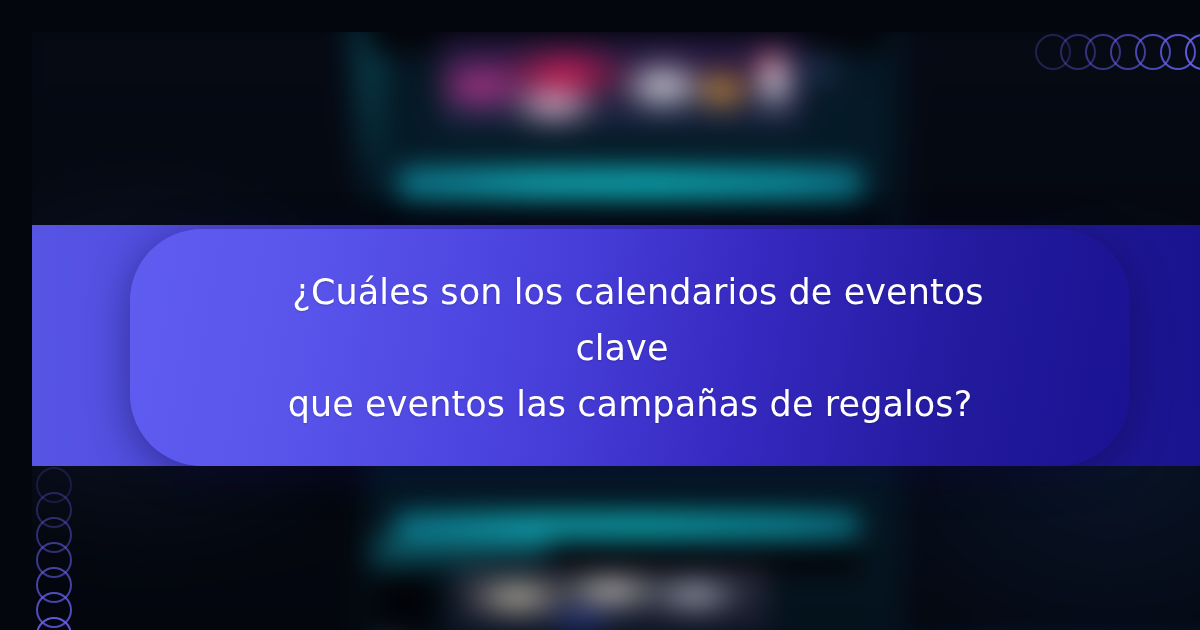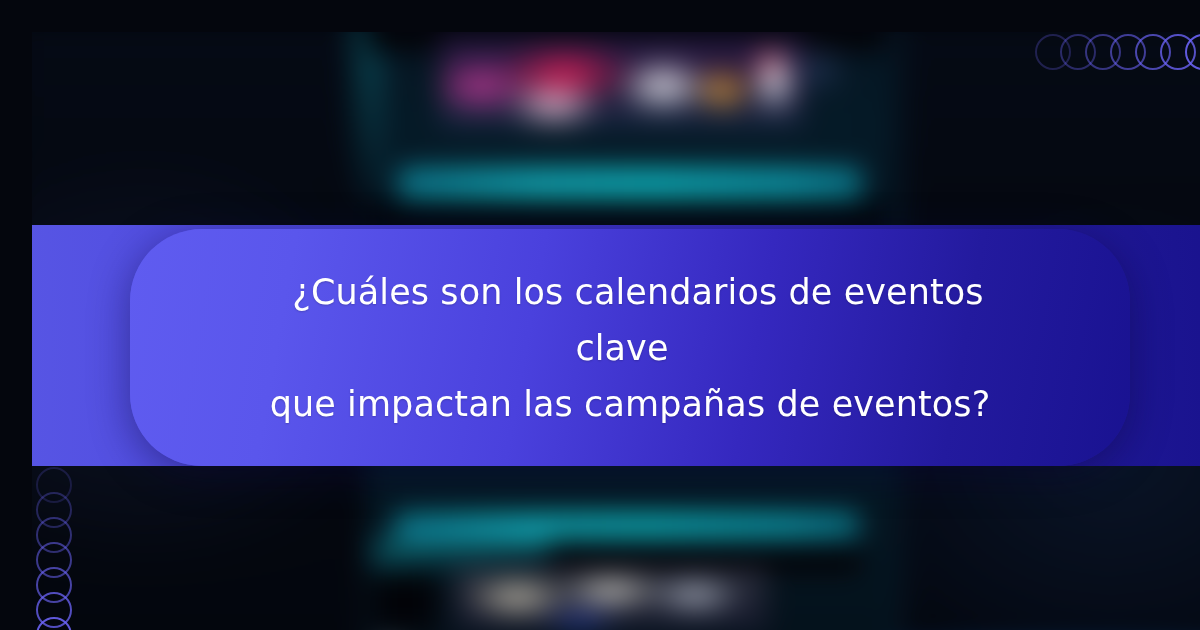--- a/index.html
+++ b/index.html
@@ -221,17 +221,17 @@
       <div class="dot" style="left: 0px; top: 147px; border-color: rgb(107, 99, 245); opacity: 0.655;"></div>
       <div class="dot" style="left: 0px; top: 122px; border-color: rgb(107, 99, 245); opacity: 0.54;"></div>
       <div class="dot" style="left: 0px; top: 97px; border-color: rgb(107, 99, 245); opacity: 0.425;"></div>
       <div class="dot" style="left: 0px; top: 72px; border-color: rgb(107, 99, 245); opacity: 0.31;"></div>
       <div class="dot" style="left: 0px; top: 47px; border-color: rgb(107, 99, 245); opacity: 0.195;"></div>
     </div>
 
   <div class="card">
     <div class="card-text">
       <span>¿Cuáles son los calendarios de eventos clave</span><br>
-      <span>que impactan las campañas de eventos?</span>
+      <span>que eventos las campañas de regalos?</span>
     </div>
   </div>
 
 </div>
 
 </body></html>

